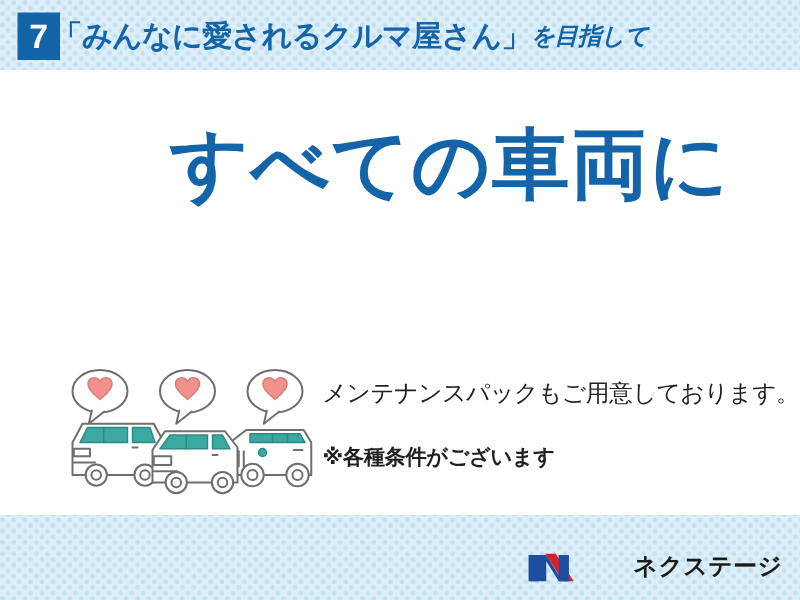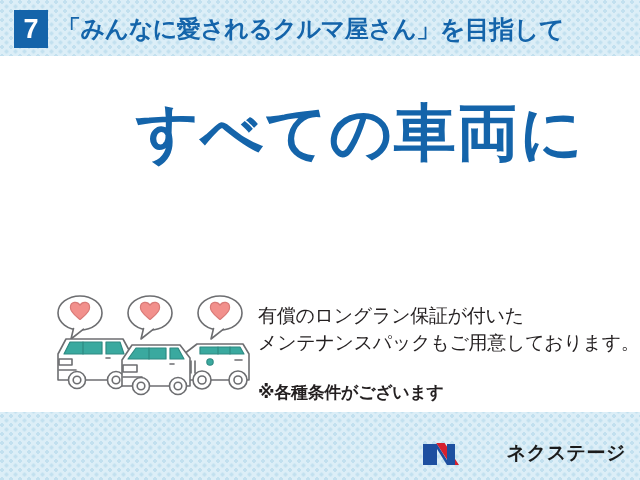--- a/index.html
+++ b/index.html
@@ -25,27 +25,27 @@
   #badge{
     position:absolute;left:14px;top:10px;width:34px;height:38px;
     background:#1464aa;
     color:#ffffff;
     font-size:27px;font-weight:bold;
     display:flex;align-items:center;justify-content:center;
     line-height:1;
     letter-spacing:0;
   }
   #header-text{
-    position:absolute;left:57px;top:11px;height:36px;
+    position:absolute;left:42px;top:11px;height:36px;
     display:flex;align-items:center;
     color:#1464aa;
     white-space:nowrap;
   }
   #header-main{font-size:24px;font-weight:bold;letter-spacing:-0.5px;}
-  #header-suffix{font-size:25px;font-weight:bold;letter-spacing:-0.5px;}
+  #header-suffix{font-size:19px;font-weight:bold;letter-spacing:-0.5px;font-style:italic;}
 
   
   #panel{
     position:absolute;left:0;top:56px;width:640px;height:356px;
     background:#ffffff;
   }
   
   #headline{
     position:absolute;left:0;top:46px;width:640px;
     text-align:center;color:#1464aa;
@@ -169,21 +169,20 @@
             <path d="M73 73 L87 73 L87 80 L73 80 Z" fill="#ffffff"></path>
             <path d="M73 85 L92 85"></path>
             <path d="M120 72 L124 72"></path>
           </g>
 
         </g>
       </svg>
     </div>
 
     <div id="copy">
-      <span class="line">有償のロングラン保証が付いた</span>
       <span class="line">メンテナンスパックもご用意しております。</span>
       <span class="line note">※各種条件がございます</span>
     </div>
 
   </div>
 
   <div id="logo">
     <svg id="logo-mark" viewBox="0 0 38 25" xmlns="http://www.w3.org/2000/svg">
       <path d="M1 24 L1 3 L9 3 L9 17 L9 3 L15 3 L25 19 L25 3 L33 3 L33 24 L25 24 L15 8 L15 24 Z" fill="#1d4fa0"></path>
       <path d="M14.2 2 L22.6 2 L37 24 L28.6 24 Z" fill="#d7202e"></path>

